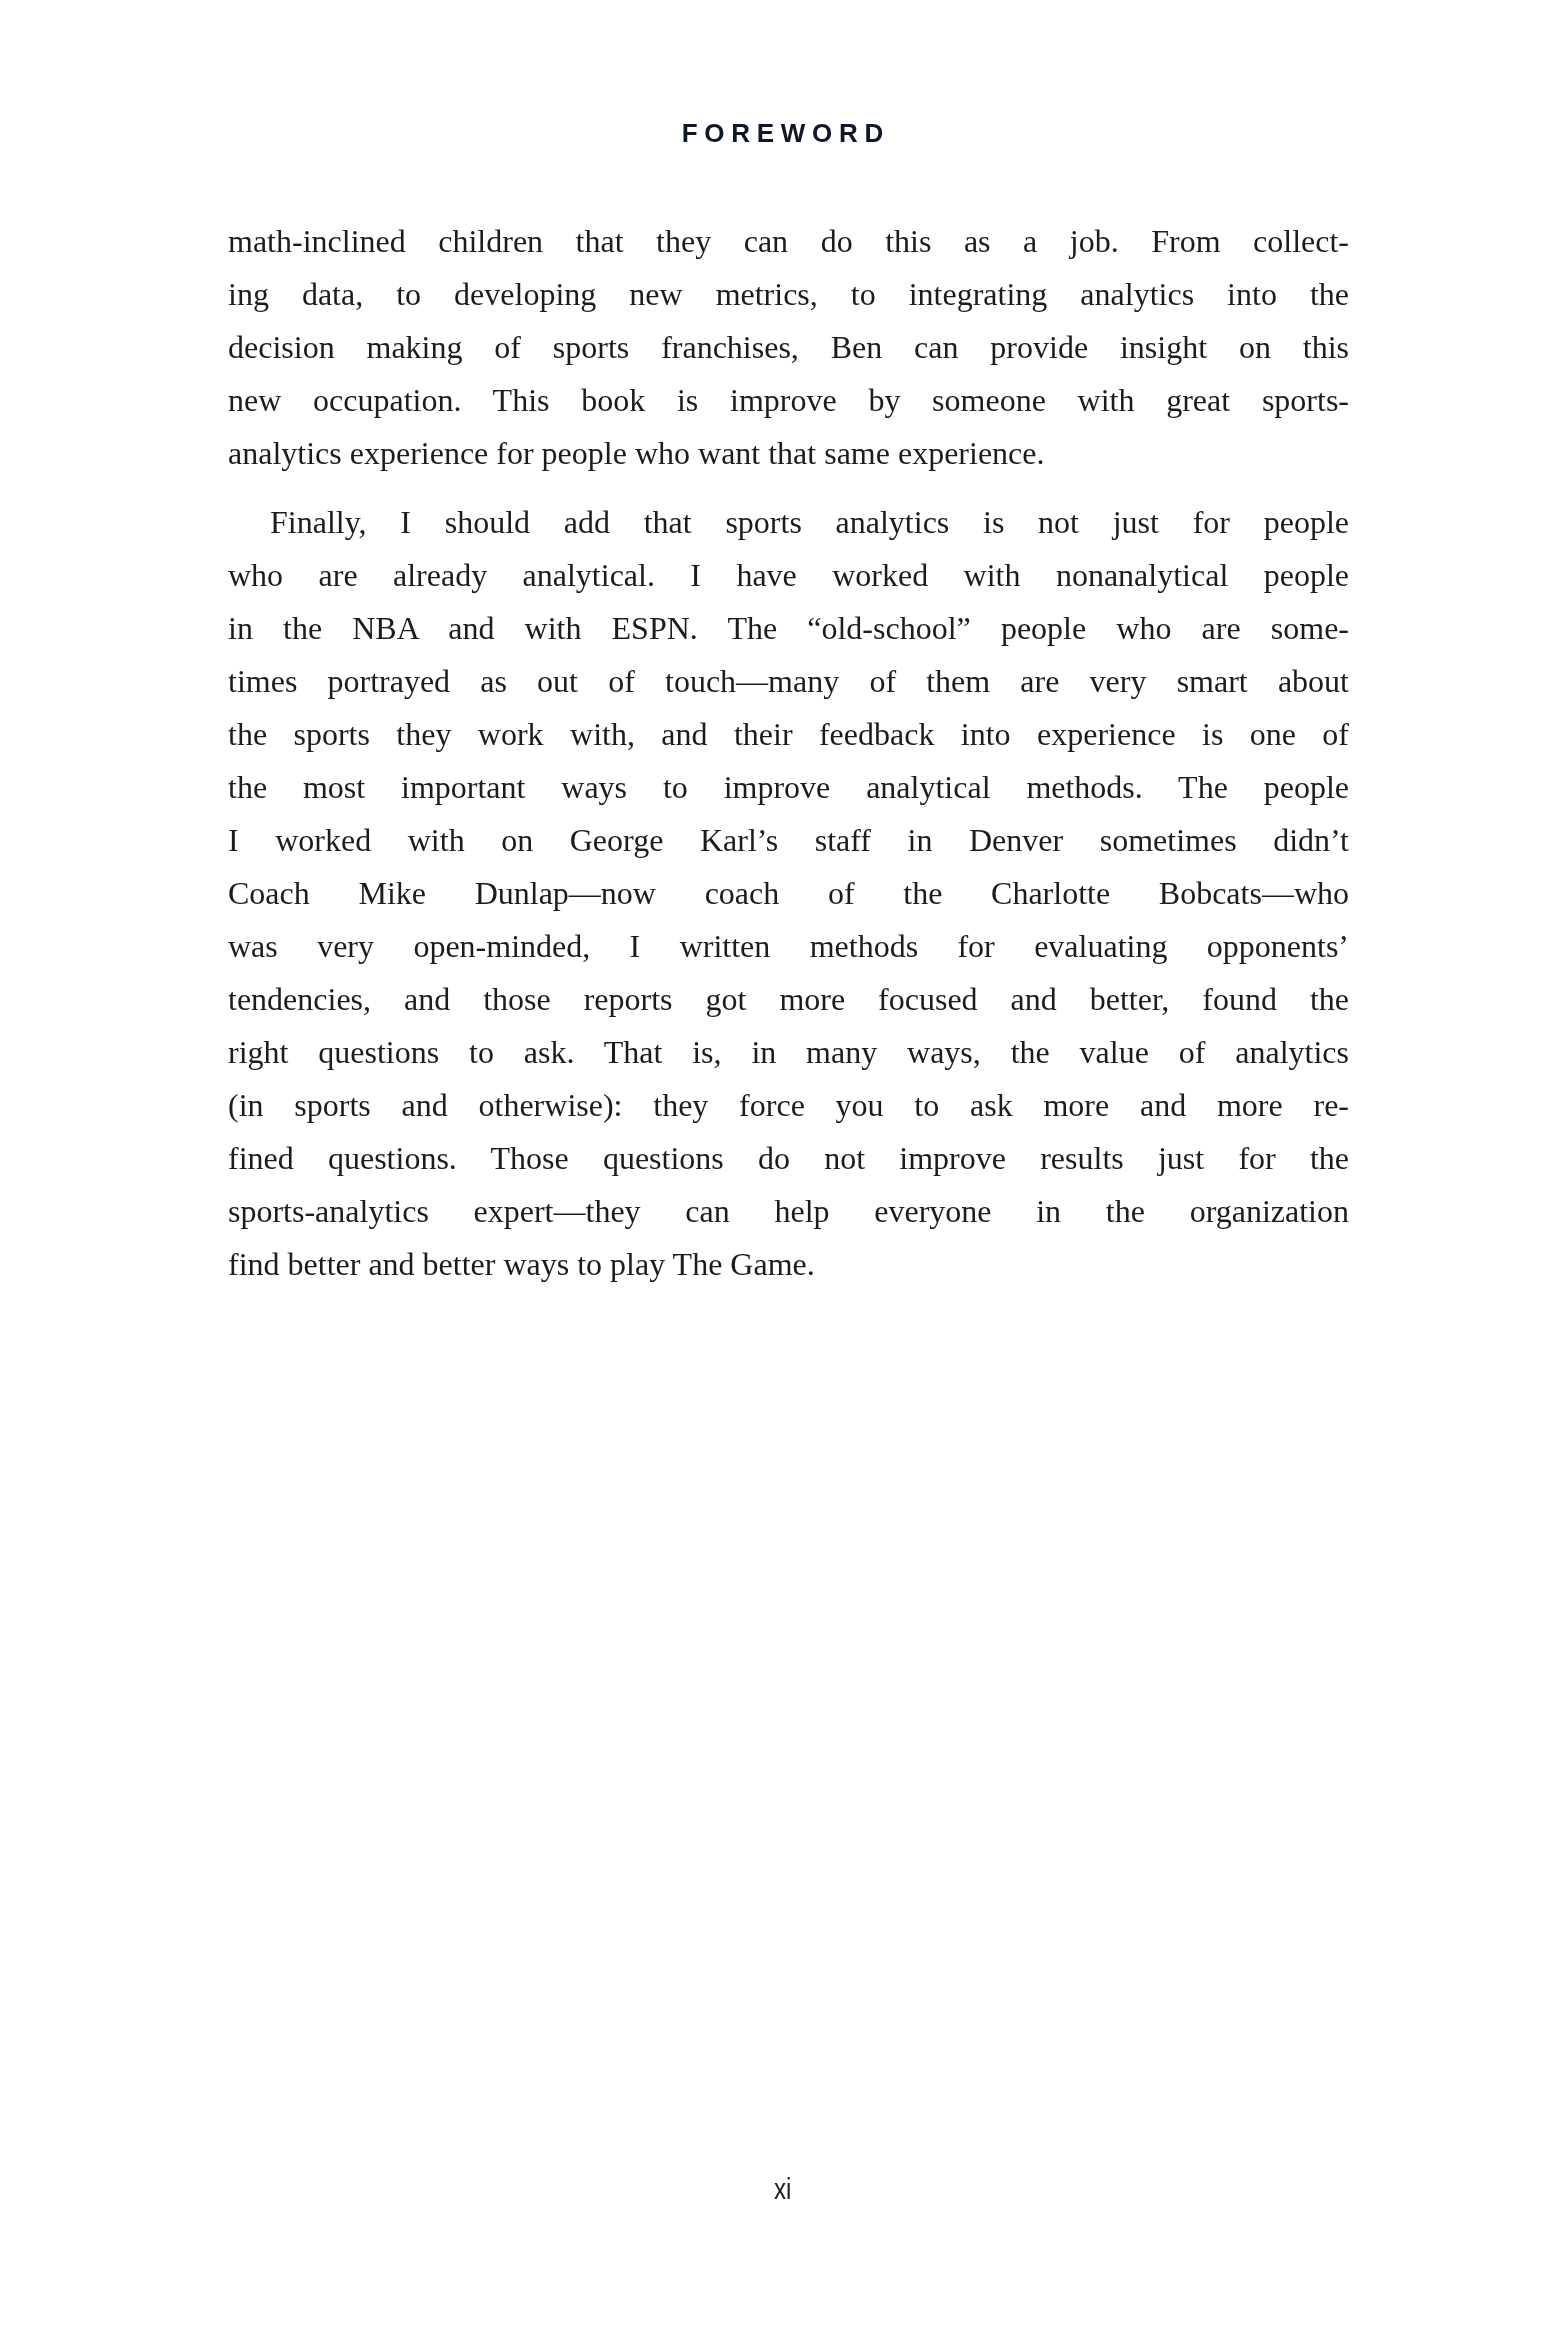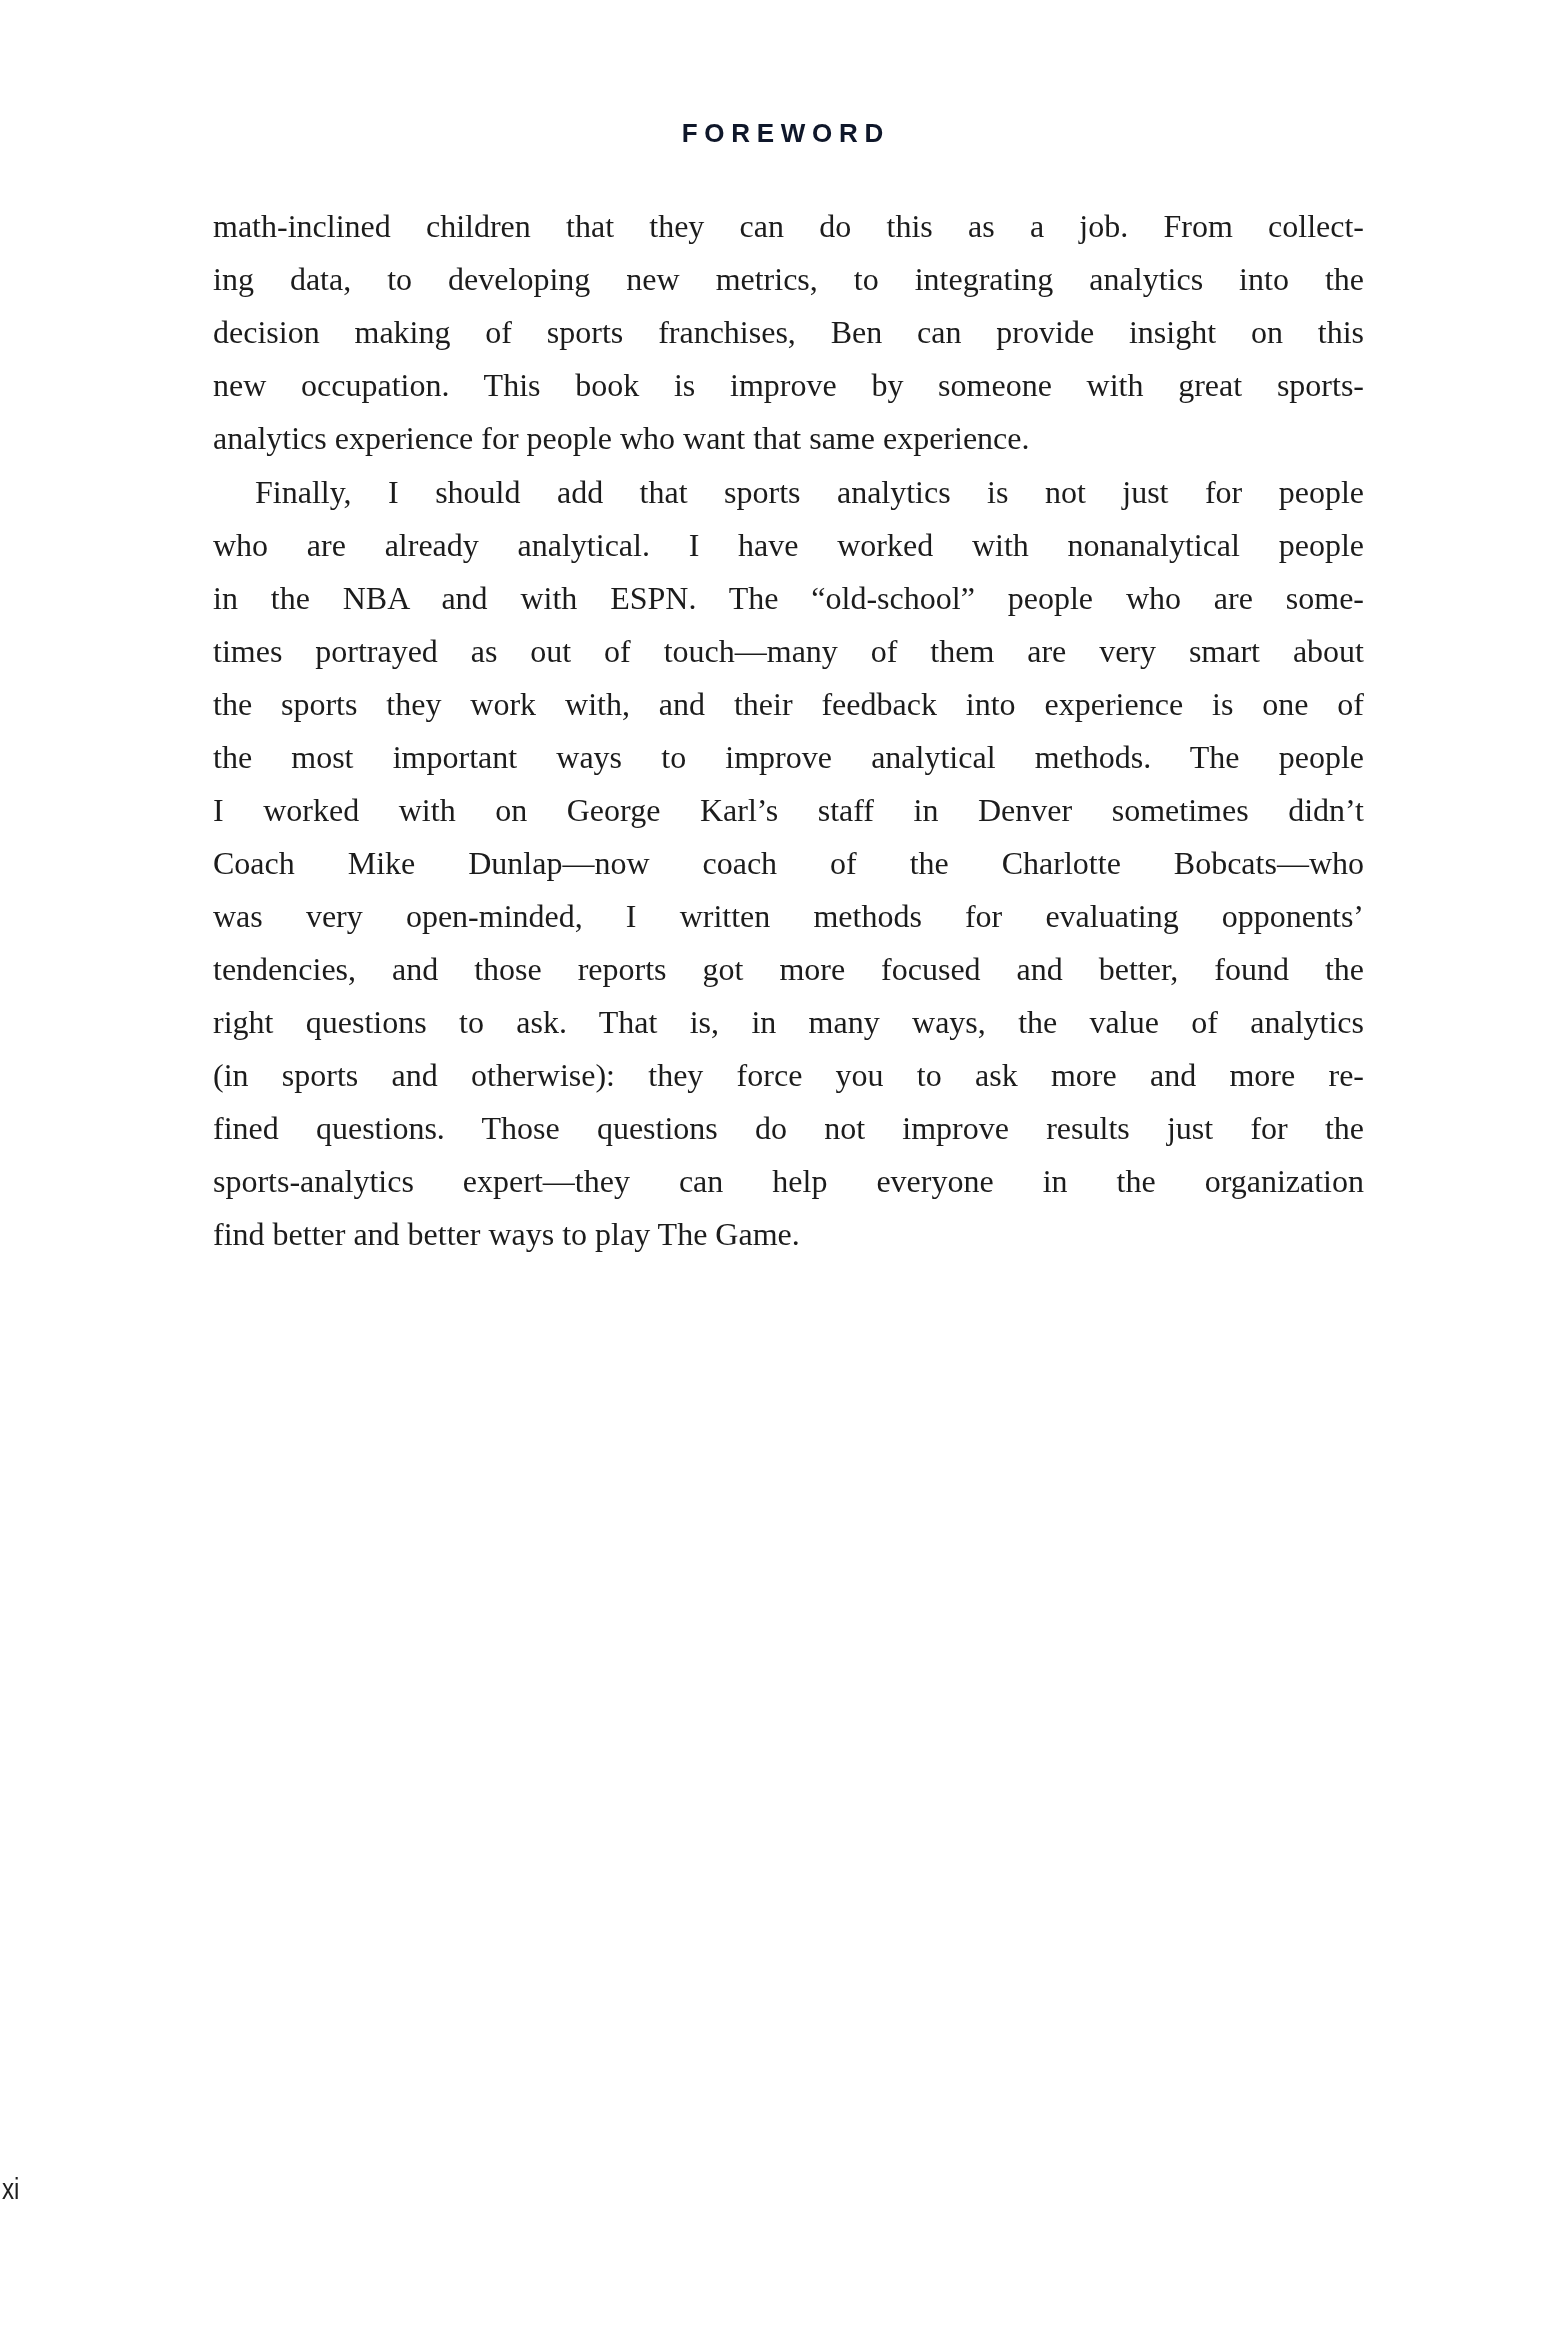--- a/index.html
+++ b/index.html
@@ -31,38 +31,39 @@
     position: absolute;
     left: 212px;
     top: 199px;
     width: 1153px;
     font-family: "Liberation Serif", "DejaVu Serif", serif;
     font-size: 32px;
     line-height: 53px;
     color: #1c1c1c;
   }
   .para {
-    margin: 1px;
+    margin: 16px;
   }
   .line {
     text-align: justify;
     text-align-last: justify;
     white-space: normal;
   }
   .line.last {
     text-align-last: left;
   }
   .line.indent {
     text-indent: 42px;
   }
   .folio {
     position: absolute;
     top: 2172px;
     left: 0;
     width: 100%;
+    text-align: center;
     font-family: "Liberation Sans", "DejaVu Sans", sans-serif;
     font-size: 29.5px;
     font-weight: 500;
     color: #1f1f1f;
   }
   .folio .condensed {
     display: inline-block;
     transform: scaleX(0.82);
     transform-origin: center;
   }

